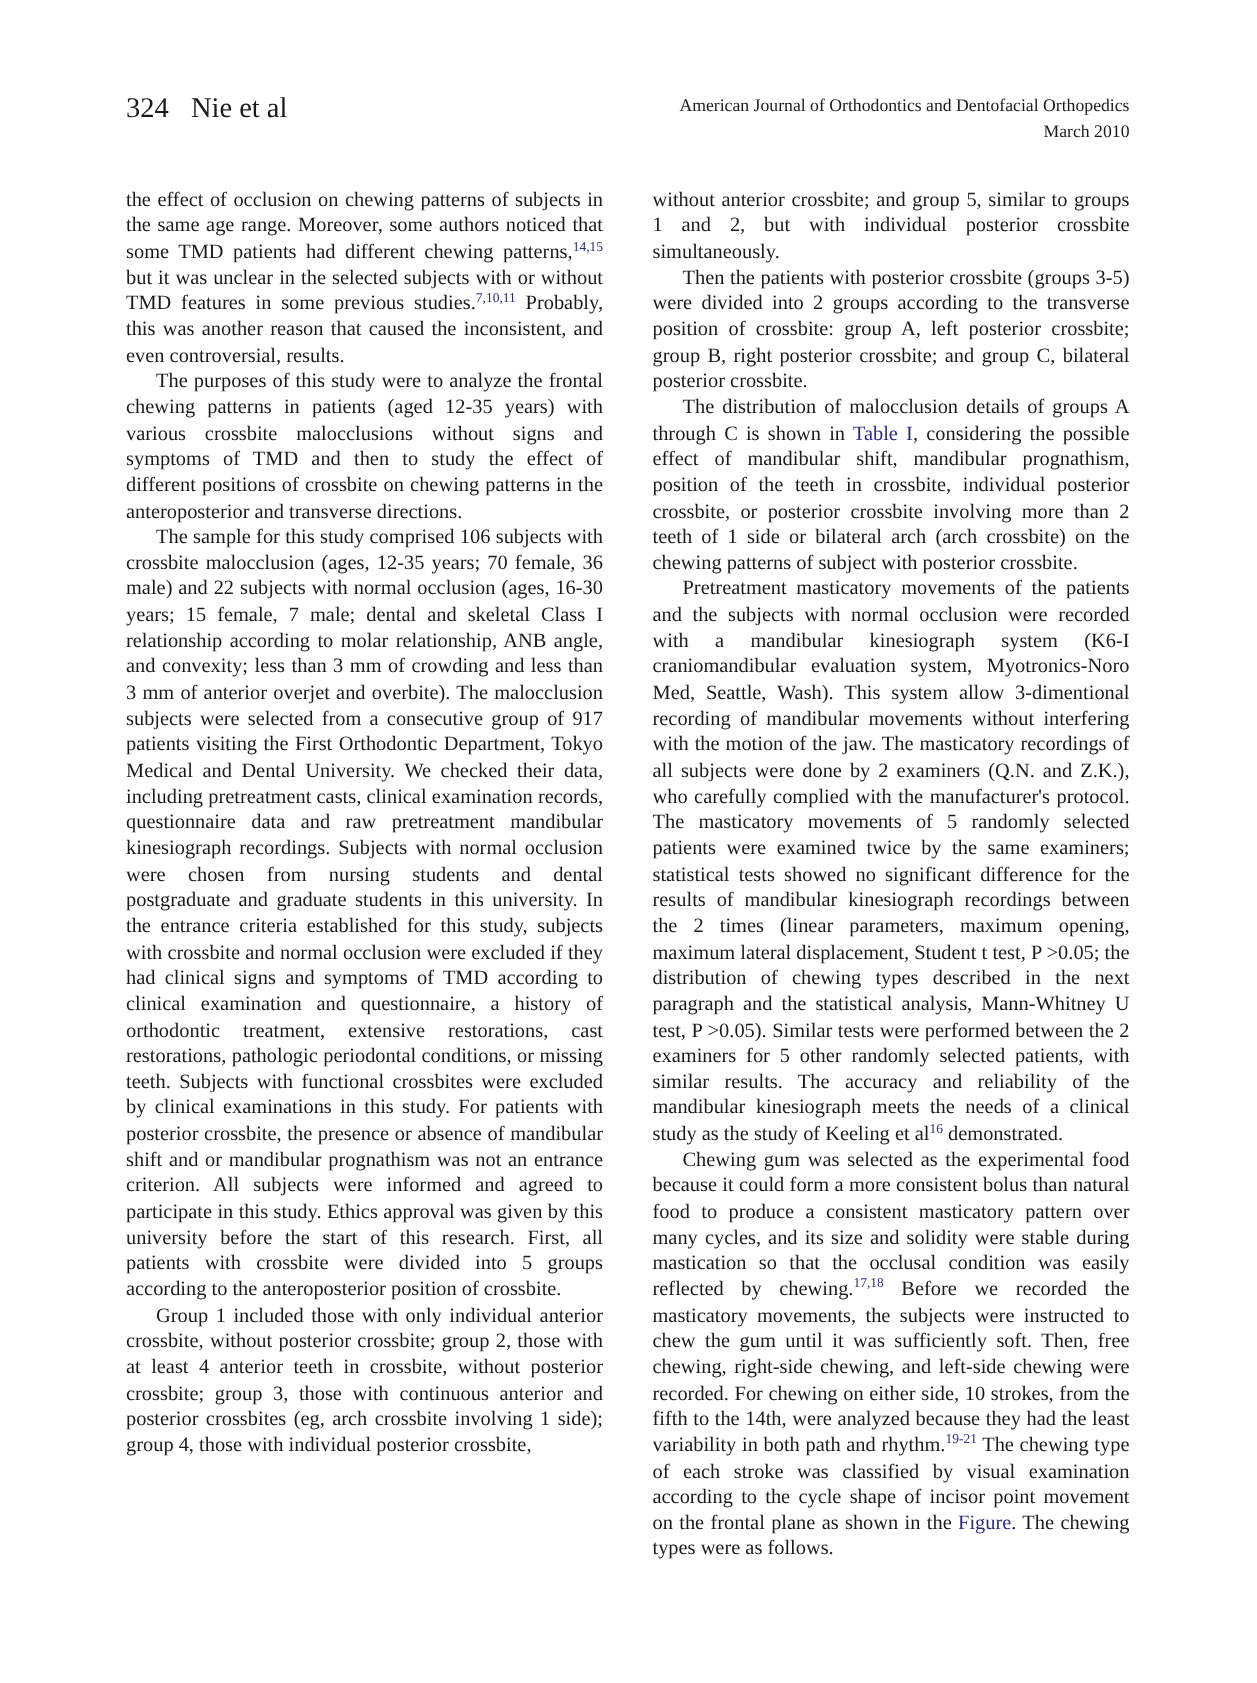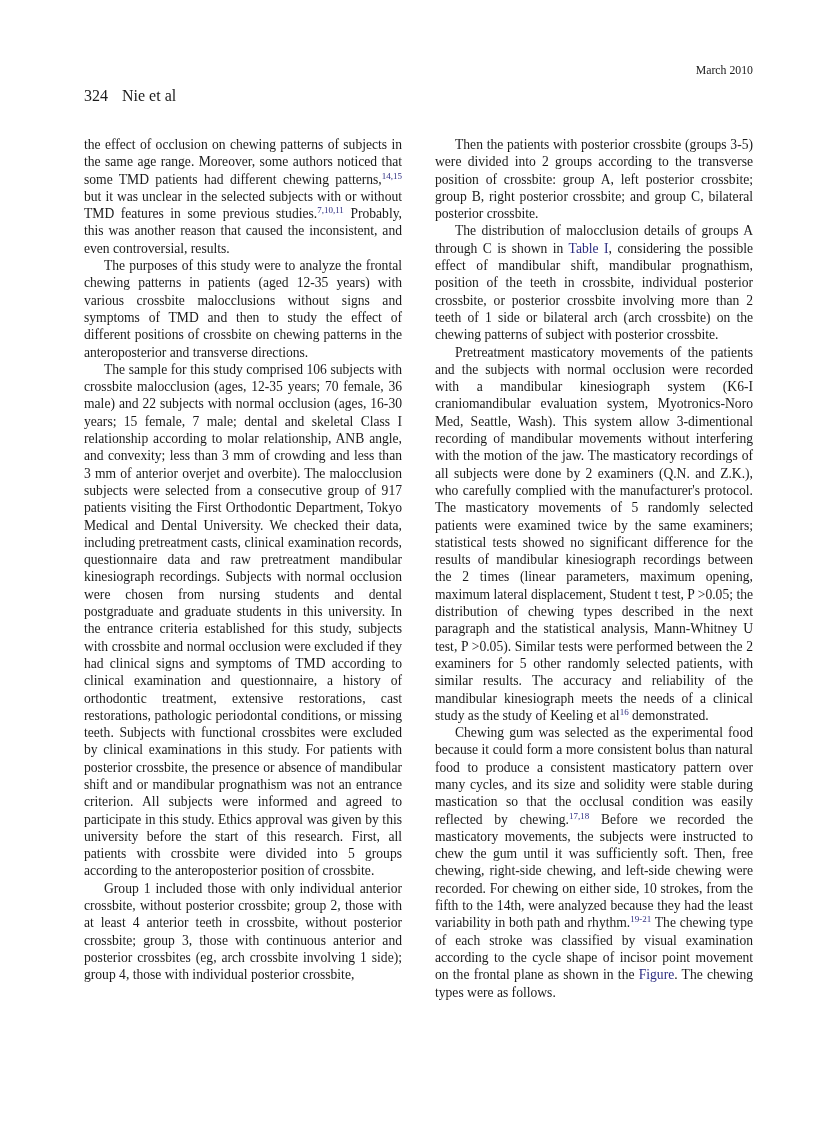--- a/index.html
+++ b/index.html
@@ -1,46 +1,48 @@
 <!DOCTYPE html>
 <html><head>
 <meta charset="utf-8">
 <style>
   html, body { margin:0; padding:0; background:#ffffff; }
   body { width:838px; height:1122px; position:relative; overflow:hidden;
          font-family:"Liberation Serif", "DejaVu Serif", serif; color:#1a1a1a; }
-  .hdr-left { position:absolute; left:84px; top:62px; font-size:16px;margin-top:25px; }
+  .hdr-left { position:absolute; left:84px; top:62px; font-size:19px; }
   .hdr-left .pg { margin-right:10px; }
   .hdr-right { position:absolute; right:85px; top:62px; text-align:right; font-size:11.8px; line-height:17px; }
-  .col { position:absolute; top:136px; width:318px; font-size:13.6px; line-height:17.3px; text-align:justify; }
+  .col { position:absolute; top:124px; width:318px; font-size:13.6px; line-height:17.3px; text-align:justify; }
   .col-left { left:84px; }
   .col-right { left:435px; }
   .col p { margin:0; }
   .col p.ind { text-indent:20px; }
   .section-heading { font-family:"Liberation Sans", "DejaVu Sans", sans-serif; font-size:12.3px; letter-spacing:0.2px;
                      margin:36px 0 6px 0 !important; text-align:left; color:#222; }
   sup { font-size:9px; line-height:0; vertical-align:5px; }
   .link { color:#2c2c80; }
 </style>
 </head>
 <body>
 
 <div class="hdr-left">
   <span class="pg">324</span>
   <span>Nie et al</span>
 </div>
 <div class="hdr-right">
+  <div>American Journal of Orthodontics and Dentofacial Orthopedics</div>
   <div>March 2010</div>
 </div>
 
 <div class="col col-left">
   <p><span>the effect of occlusion on chewing patterns of subjects in the same age range. Moreover, some authors noticed that some TMD patients had different chewing patterns,</span><sup class="link">14,15</sup><span> but it was unclear in the selected subjects with or without TMD features in some previous studies.</span><sup class="link">7,10,11</sup><span> Probably, this was another reason that caused the inconsistent, and even controversial, results.</span></p>
   <p class="ind">The purposes of this study were to analyze the frontal chewing patterns in patients (aged 12-35 years) with various crossbite malocclusions without signs and symptoms of TMD and then to study the effect of different positions of crossbite on chewing patterns in the anteroposterior and transverse directions.</p>
   <p class="ind">The sample for this study comprised 106 subjects with crossbite malocclusion (ages, 12-35 years; 70 female, 36 male) and 22 subjects with normal occlusion (ages, 16-30 years; 15 female, 7 male; dental and skeletal Class I relationship according to molar relationship, ANB angle, and convexity; less than 3 mm of crowding and less than 3 mm of anterior overjet and overbite). The malocclusion subjects were selected from a consecutive group of 917 patients visiting the First Orthodontic Department, Tokyo Medical and Dental University. We checked their data, including pretreatment casts, clinical examination records, questionnaire data and raw pretreatment mandibular kinesiograph recordings. Subjects with normal occlusion were chosen from nursing students and dental postgraduate and graduate students in this university. In the entrance criteria established for this study, subjects with crossbite and normal occlusion were excluded if they had clinical signs and symptoms of TMD according to clinical examination and questionnaire, a history of orthodontic treatment, extensive restorations, cast restorations, pathologic periodontal conditions, or missing teeth. Subjects with functional crossbites were excluded by clinical examinations in this study. For patients with posterior crossbite, the presence or absence of mandibular shift and or mandibular prognathism was not an entrance criterion. All subjects were informed and agreed to participate in this study. Ethics approval was given by this university before the start of this research. First, all patients with crossbite were divided into 5 groups according to the anteroposterior position of crossbite.</p>
   <p class="ind">Group 1 included those with only individual anterior crossbite, without posterior crossbite; group 2, those with at least 4 anterior teeth in crossbite, without posterior crossbite; group 3, those with continuous anterior and posterior crossbites (eg, arch crossbite involving 1 side); group 4, those with individual posterior crossbite,</p>
 </div>
 
 <div class="col col-right">
+  <p>without anterior crossbite; and group 5, similar to groups 1 and 2, but with individual posterior crossbite simultaneously.</p>
   <p class="ind">Then the patients with posterior crossbite (groups 3-5) were divided into 2 groups according to the transverse position of crossbite: group A, left posterior crossbite; group B, right posterior crossbite; and group C, bilateral posterior crossbite.</p>
   <p class="ind"><span>The distribution of malocclusion details of groups A through C is shown in </span><span class="link">Table I</span><span>, considering the possible effect of mandibular shift, mandibular prognathism, position of the teeth in crossbite, individual posterior crossbite, or posterior crossbite involving more than 2 teeth of 1 side or bilateral arch (arch crossbite) on the chewing patterns of subject with posterior crossbite.</span></p>
   <p class="ind"><span>Pretreatment masticatory movements of the patients and the subjects with normal occlusion were recorded with a mandibular kinesiograph system (K6-I craniomandibular evaluation system, Myotronics-Noro Med, Seattle, Wash). This system allow 3-dimentional recording of mandibular movements without interfering with the motion of the jaw. The masticatory recordings of all subjects were done by 2 examiners (Q.N. and Z.K.), who carefully complied with the manufacturer's protocol. The masticatory movements of 5 randomly selected patients were examined twice by the same examiners; statistical tests showed no significant difference for the results of mandibular kinesiograph recordings between the 2 times (linear parameters, maximum opening, maximum lateral displacement, Student t test, P &gt;0.05; the distribution of chewing types described in the next paragraph and the statistical analysis, Mann-Whitney U test, P &gt;0.05). Similar tests were performed between the 2 examiners for 5 other randomly selected patients, with similar results. The accuracy and reliability of the mandibular kinesiograph meets the needs of a clinical study as the study of Keeling et al</span><sup class="link">16</sup><span> demonstrated.</span></p>
   <p class="ind"><span>Chewing gum was selected as the experimental food because it could form a more consistent bolus than natural food to produce a consistent masticatory pattern over many cycles, and its size and solidity were stable during mastication so that the occlusal condition was easily reflected by chewing.</span><sup class="link">17,18</sup><span> Before we recorded the masticatory movements, the subjects were instructed to chew the gum until it was sufficiently soft. Then, free chewing, right-side chewing, and left-side chewing were recorded. For chewing on either side, 10 strokes, from the fifth to the 14th, were analyzed because they had the least variability in both path and rhythm.</span><sup class="link">19-21</sup><span> The chewing type of each stroke was classified by visual examination according to the cycle shape of incisor point movement on the frontal plane as shown in the </span><span class="link">Figure</span><span>. The chewing types were as follows.</span></p>
 </div>
 
 </body></html>

